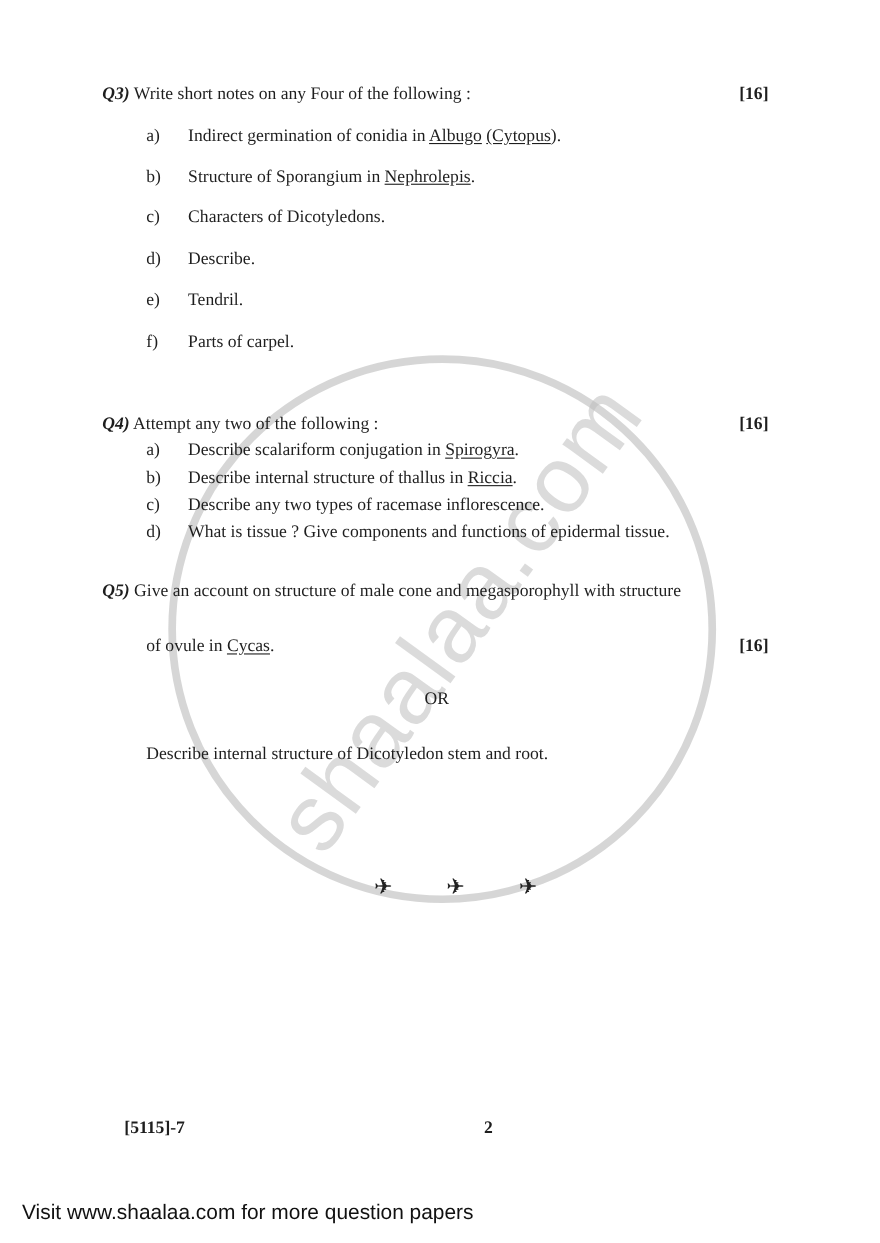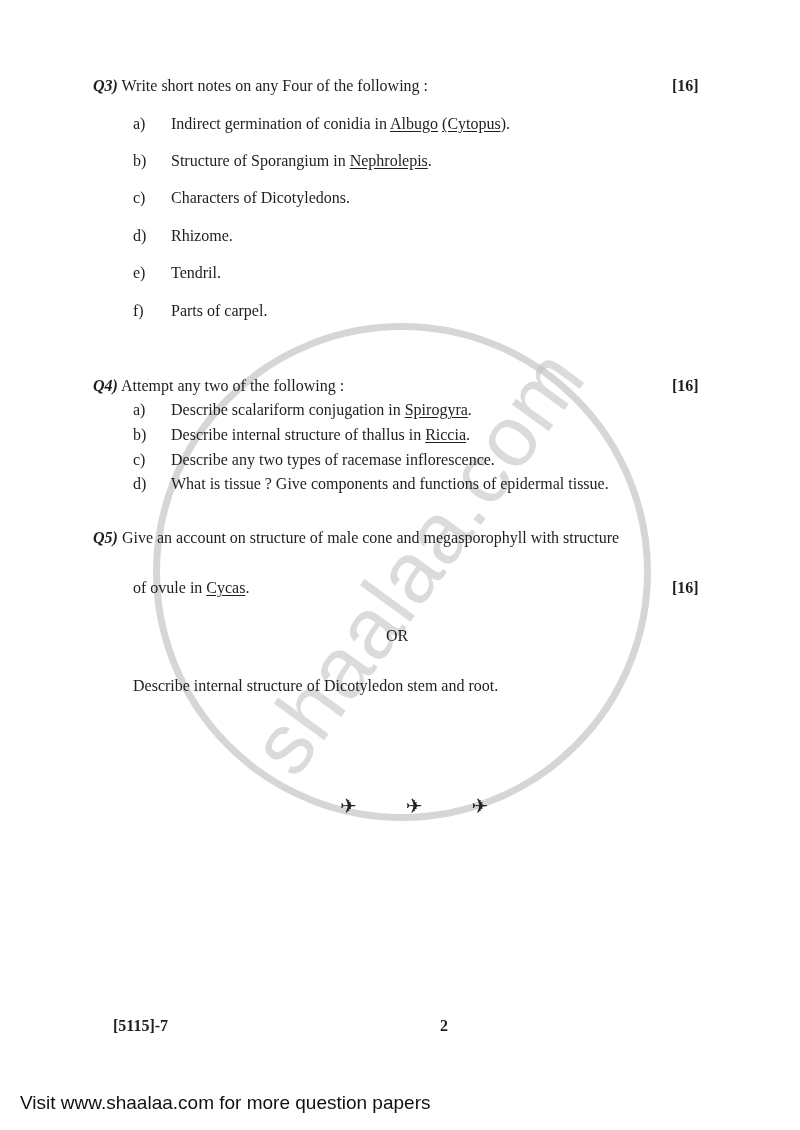--- a/index.html
+++ b/index.html
@@ -57,21 +57,21 @@
     <span style="position:absolute; left:38px;">
       <span>Structure of Sporangium in </span><span class="u">Nephrolepis</span><span>.</span>
     </span>
   </div>
   <div class="abs txt" style="left:133px; top:188px;">
     <span class="label" style="left:0">c)</span>
     <span style="position:absolute; left:38px;">Characters of Dicotyledons.</span>
   </div>
   <div class="abs txt" style="left:133px; top:226px;">
     <span class="label" style="left:0">d)</span>
-    <span style="position:absolute; left:38px;">Rhizome.</span>
+    <span style="position:absolute; left:38px;">Describe.</span>
   </div>
   <div class="abs txt" style="left:133px; top:263px;">
     <span class="label" style="left:0">e)</span>
     <span style="position:absolute; left:38px;">Tendril.</span>
   </div>
   <div class="abs txt" style="left:133px; top:301px;">
     <span class="label" style="left:0">f)</span>
     <span style="position:absolute; left:38px;">Parts of carpel.</span>
   </div>
 

